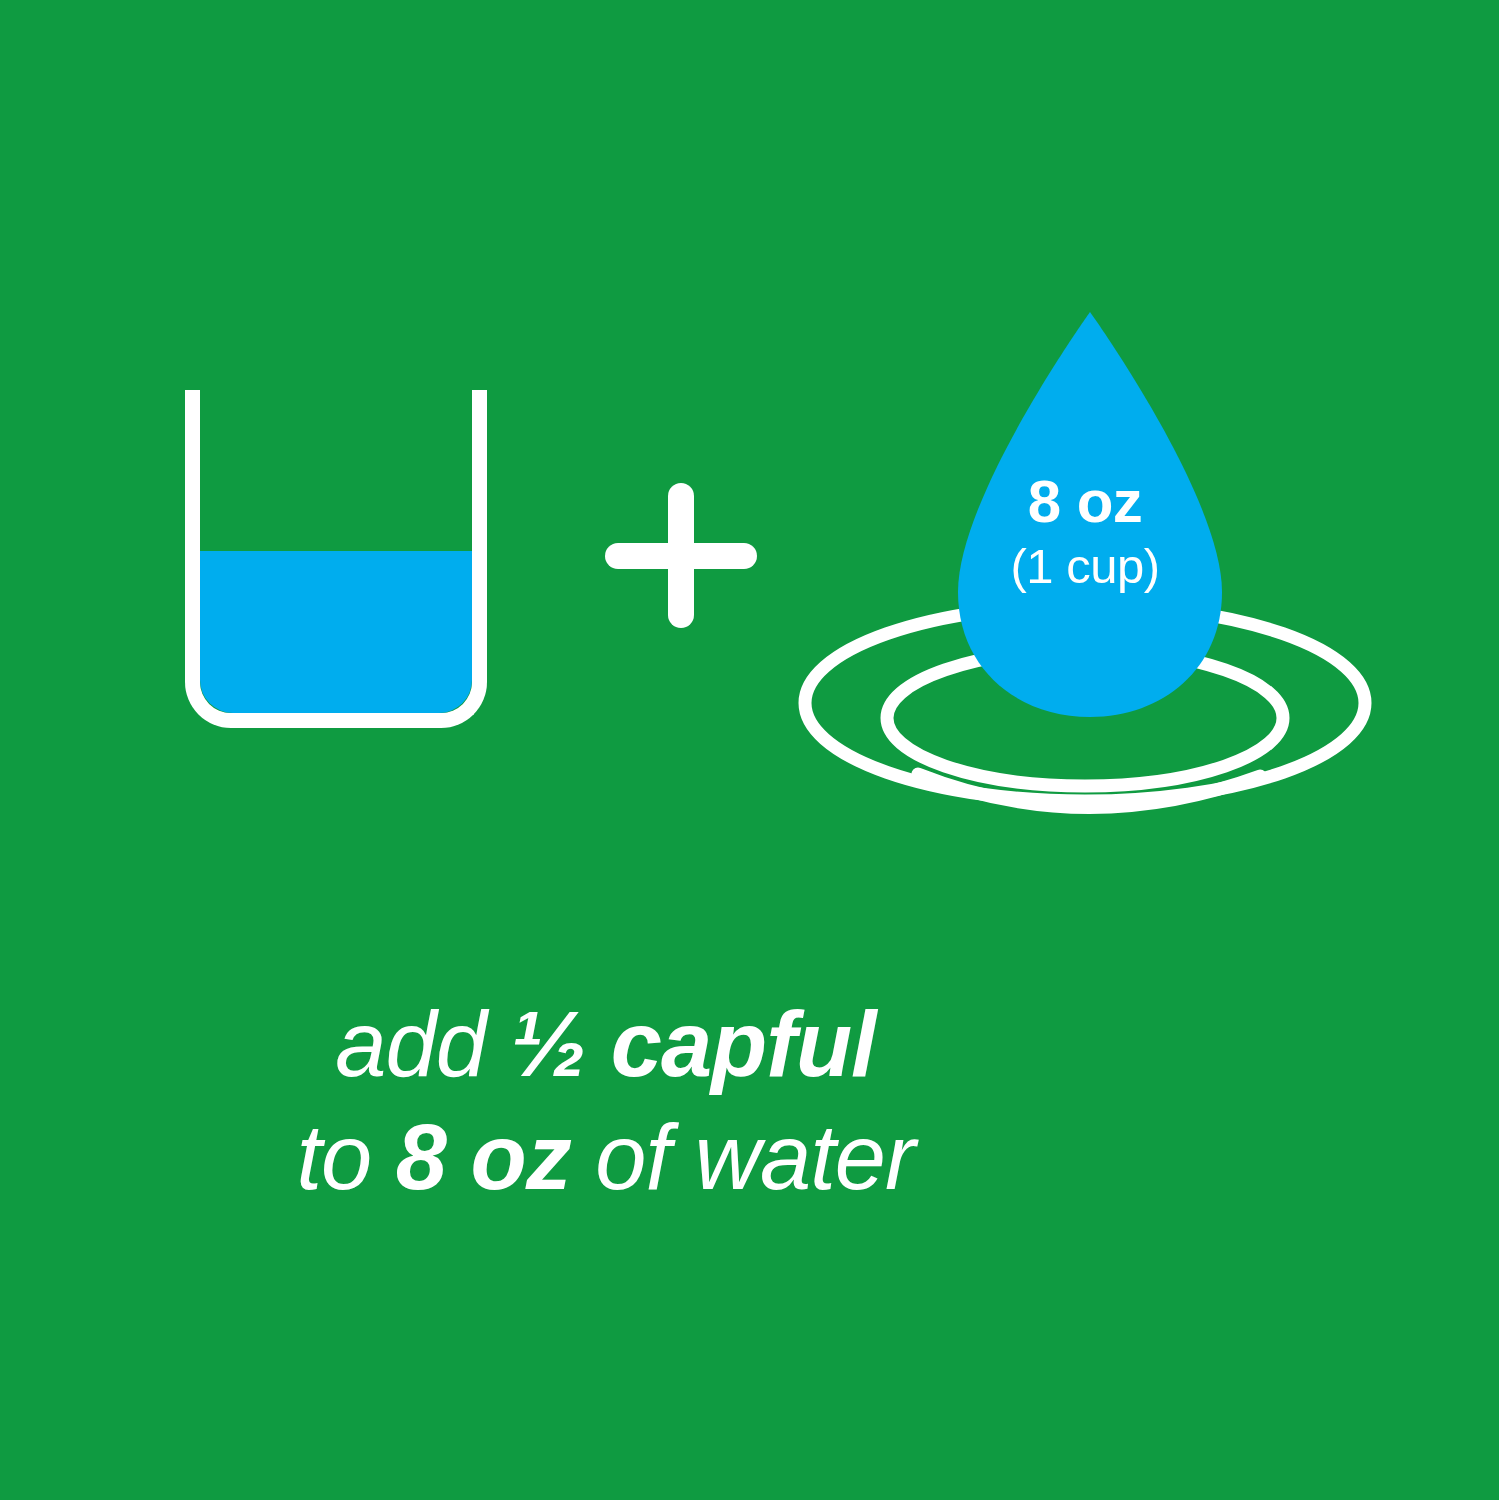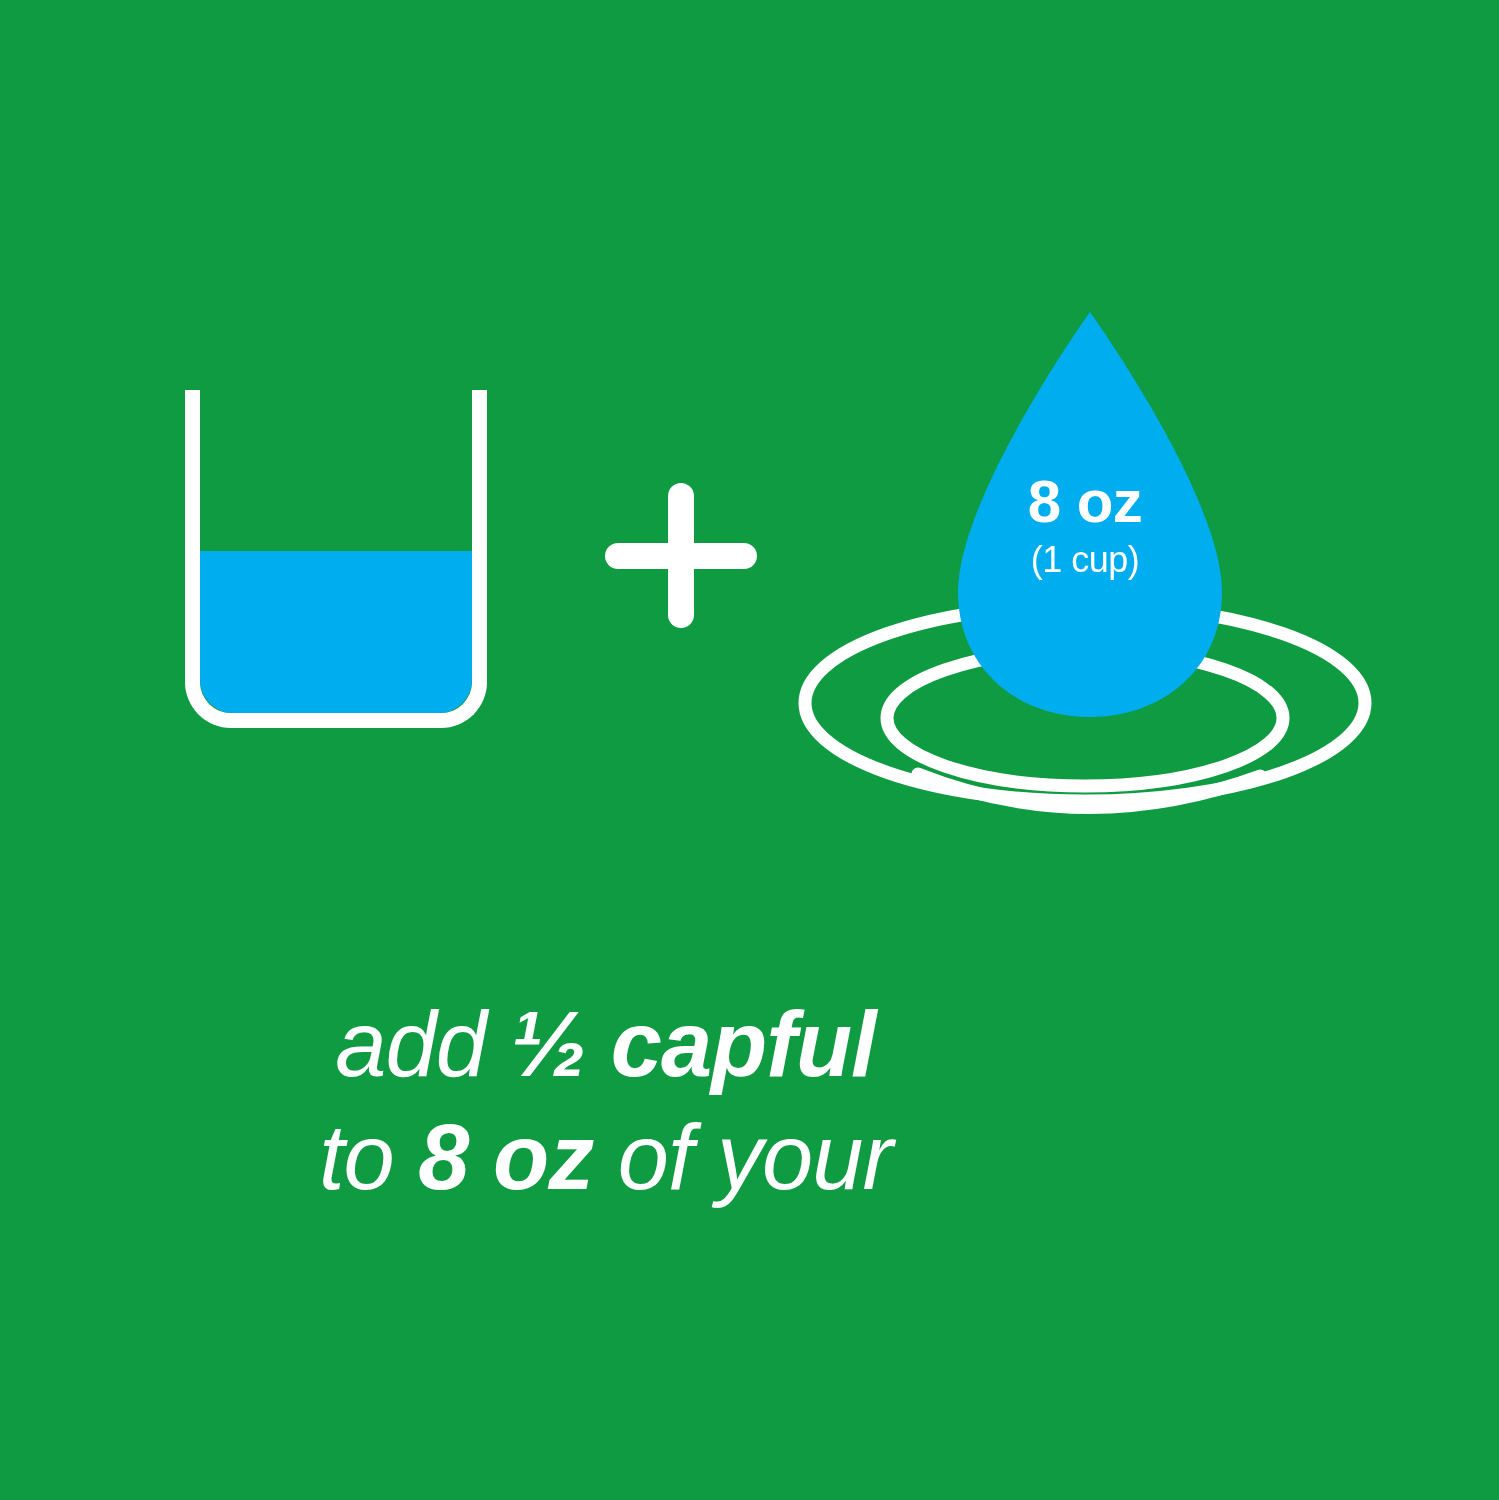--- a/index.html
+++ b/index.html
@@ -140,21 +140,21 @@
   }
   .drop-text .big {
     display: block;
     font-size: 60px;
     font-weight: 700;
     letter-spacing: -0.5px;
   }
   .drop-text .small {
     display: block;
     margin-top: 10px;
-    font-size: 36px;
+    font-size: 49px;
     font-weight: 400;
     letter-spacing: -0.5px;
   }
 
   
   .caption {
     position: absolute;
     left: 0;
     top: 988px;
     width: 1211px;
@@ -213,16 +213,16 @@
     </svg>
 
     <div class="drop-text">
       <span class="big">8 oz</span>
       <span class="small">(1 cup)</span>
     </div>
   </div>
 
   <div class="caption">
     <span class="line"><span class="r">add </span><span class="b">½ capful</span></span>
-    <span class="line"><span class="r">to </span><span class="b">8 oz</span><span class="r"> of your</span></span>
+    <span class="line"><span class="r">to </span><span class="b">8 oz</span><span class="r"> of water</span></span>
   </div>
 
 </div>
 
 </body></html>

